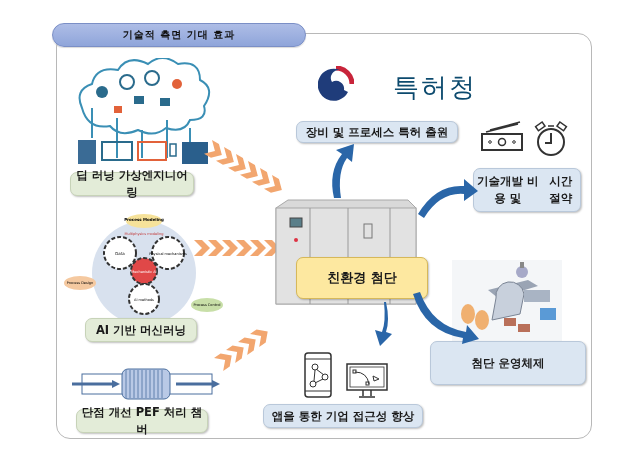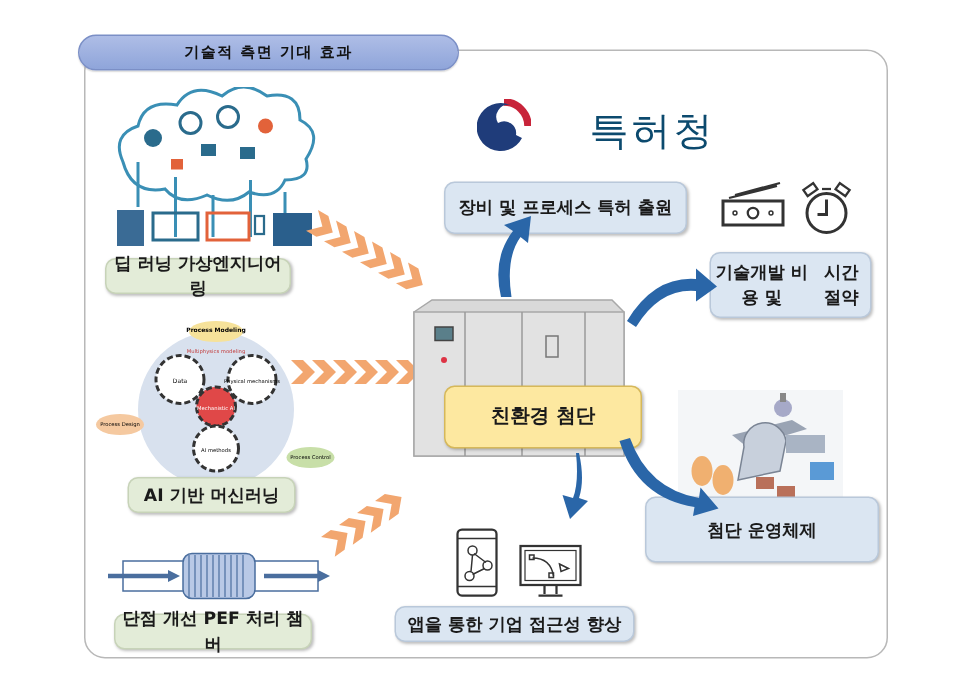--- a/index.html
+++ b/index.html
@@ -145,21 +145,21 @@
 </svg>
 <div class="label yellow" style="left:284px;top:257px;width:132px;height:42px;flex-direction:column">
   <span>친환경 첨단</span>
 </div>
 
 <svg class="abs" style="left:318px;top:66px" width="36" height="36">
   <path d="M18 2 a16 16 0 0 1 16 16" stroke="#c8243a" stroke-width="5" fill="none"></path>
   <path d="M30 26 a16 16 0 1 1 -8 -22 a8 8 0 0 0 -8 12 a8 8 0 0 1 12 8z" fill="#1f3c7a"></path>
 </svg>
 <div class="abs" style="left:393px;top:70px;font-size:26px;color:#0c4a6e;letter-spacing:2px">특허청</div>
-<div class="label blue" style="left:296px;top:121px;width:162px;height:35px">장비 및 프로세스 특허 출원</div>
+<div class="label blue" style="left:296px;top:121px;width:162px;height:22px">장비 및 프로세스 특허 출원</div>
 
 <svg class="abs" style="left:480px;top:120px" width="46" height="34">
   <rect x="2" y="14" width="40" height="16" fill="#fff" stroke="#333" stroke-width="2"></rect>
   <path d="M6 12 L38 4 M10 10 L40 2" stroke="#333" stroke-width="1.5"></path>
   <circle cx="22" cy="22" r="3.5" fill="none" stroke="#333" stroke-width="1.5"></circle>
   <circle cx="10" cy="22" r="1.3" fill="none" stroke="#333"></circle>
   <circle cx="34" cy="22" r="1.3" fill="none" stroke="#333"></circle>
 </svg>
 <svg class="abs" style="left:534px;top:120px" width="34" height="40">
   <circle cx="17" cy="22" r="13" fill="none" stroke="#333" stroke-width="2"></circle>
@@ -179,21 +179,21 @@
   <ellipse cx="30" cy="60" rx="7" ry="10" fill="#f0b070"></ellipse>
   <path d="M36 30 l40 -10 l10 6 l-40 12z" fill="#9aa4b4"></path>
   <path d="M44 38 a14 14 0 0 1 28 -4 l-4 20 l-28 6z" fill="#c8d0dc" stroke="#7a8494"></path>
   <rect x="52" y="58" width="12" height="8" fill="#b9705a"></rect>
   <rect x="66" y="64" width="12" height="8" fill="#b9705a"></rect>
   <rect x="72" y="30" width="26" height="12" fill="#a9b4c4"></rect>
   <rect x="88" y="48" width="16" height="12" fill="#5a9ad6"></rect>
   <circle cx="70" cy="12" r="6" fill="#a6a9c8"></circle>
   <rect x="68" y="2" width="4" height="6" fill="#888"></rect>
 </svg>
-<div class="label blue" style="left:430px;top:331px;width:156px;height:44px;flex-direction:column">
+<div class="label blue" style="left:430px;top:341px;width:156px;height:44px;flex-direction:column">
   <span>첨단 운영체제</span>
 </div>
 
 <svg class="abs" style="left:303px;top:351px" width="30" height="48">
   <rect x="2" y="2" width="26" height="44" rx="3" fill="#fff" stroke="#333" stroke-width="1.5"></rect>
   <line x1="2" y1="8" x2="28" y2="8" stroke="#333"></line>
   <line x1="2" y1="40" x2="28" y2="40" stroke="#333"></line>
   <circle cx="12" cy="16" r="3" fill="none" stroke="#333"></circle>
   <circle cx="22" cy="26" r="3" fill="none" stroke="#333"></circle>
   <circle cx="10" cy="33" r="3" fill="none" stroke="#333"></circle>

